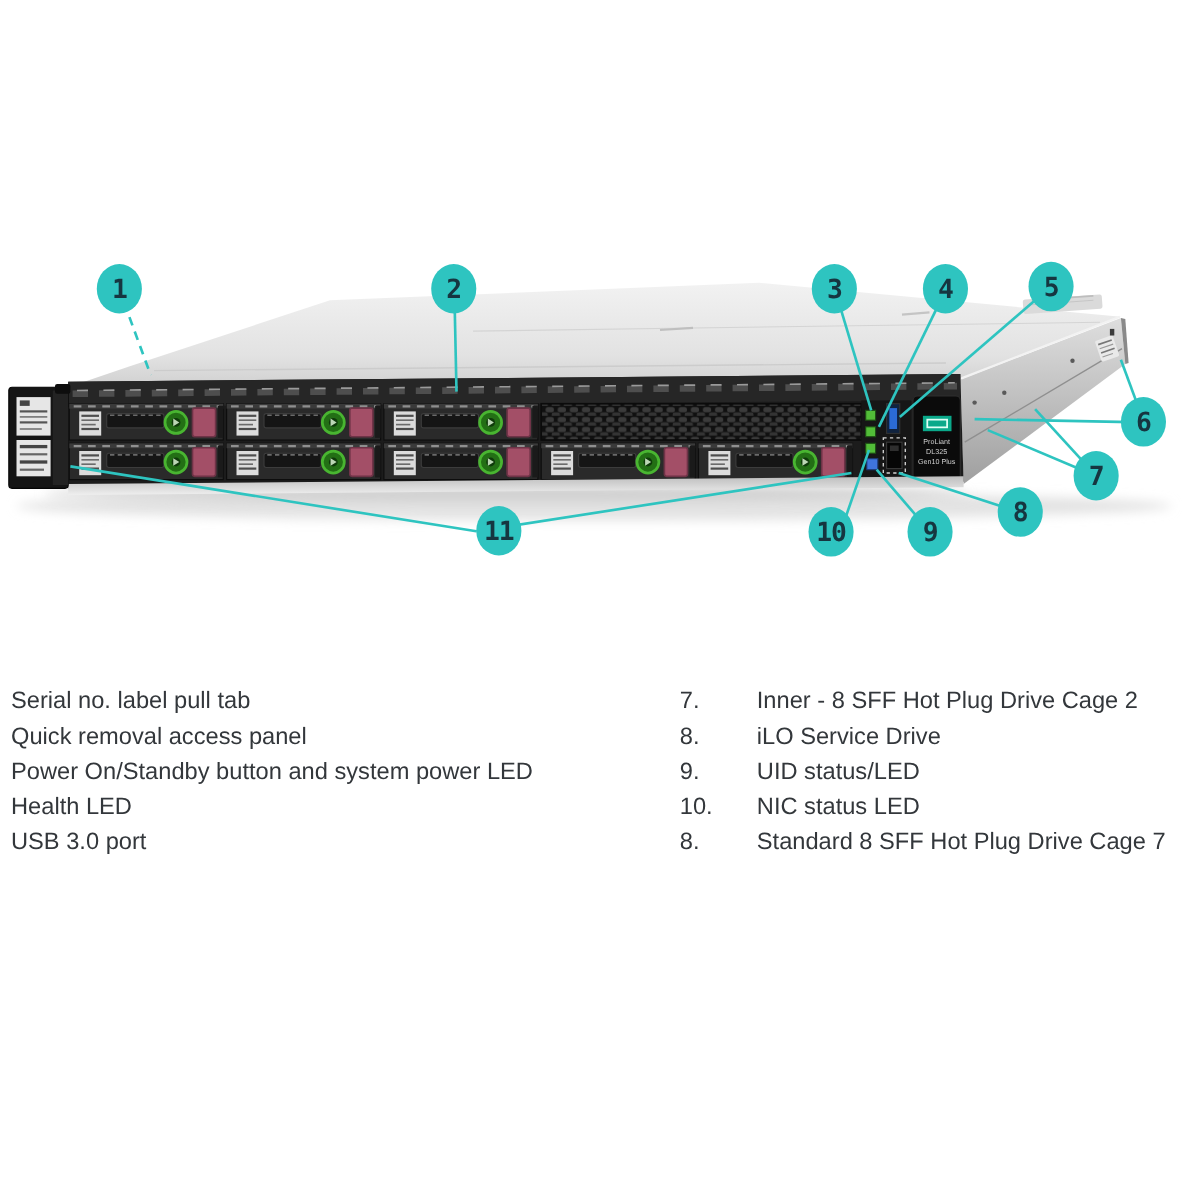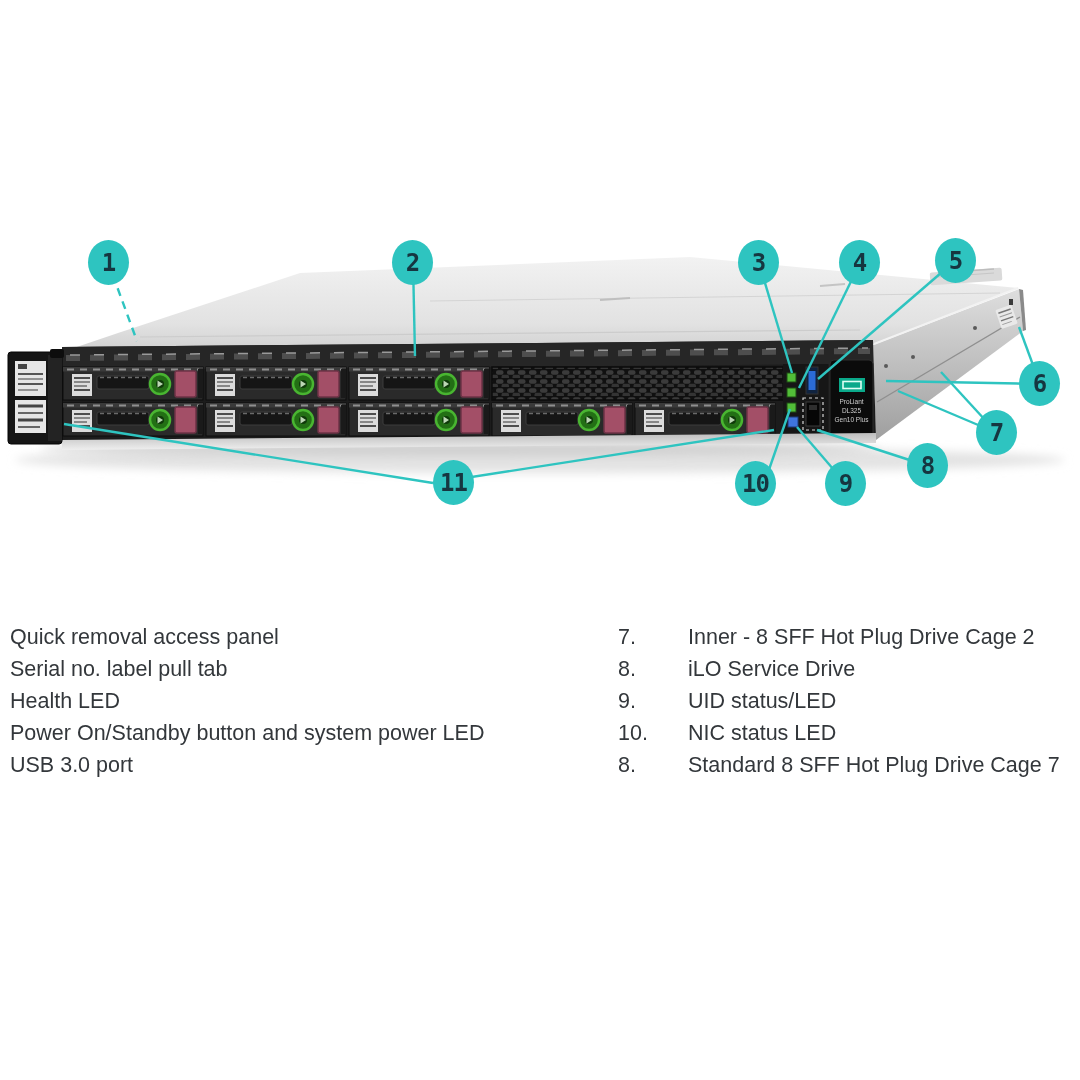--- a/index.html
+++ b/index.html
@@ -198,24 +198,24 @@
 <div class="callout" style="left:935px;top:238px;">5</div>
 <div class="callout" style="left:1019px;top:361px;">6</div>
 <div class="callout" style="left:976px;top:410px;">7</div>
 <div class="callout" style="left:907px;top:443px;">8</div>
 <div class="callout" style="left:825px;top:461px;">9</div>
 <div class="callout" style="left:735px;top:461px;">10</div>
 <div class="callout" style="left:393px;top:460px;margin-left:40px;">11</div>
 
 <div class="legend">
   <div class="legend-left">
+    <div class="legend-row">Serial no. label pull tab</div>
     <div class="legend-row">Quick removal access panel</div>
-    <div class="legend-row">Serial no. label pull tab</div>
+    <div class="legend-row">Power On/Standby button and system power LED</div>
     <div class="legend-row">Health LED</div>
-    <div class="legend-row">Power On/Standby button and system power LED</div>
     <div class="legend-row">USB 3.0 port</div>
   </div>
   <div class="legend-right">
     <div class="legend-row"><span class="legend-num">7.</span><span>Inner - 8 SFF Hot Plug Drive Cage 2</span></div>
     <div class="legend-row"><span class="legend-num">8.</span><span>iLO Service Drive</span></div>
     <div class="legend-row"><span class="legend-num">9.</span><span>UID status/LED</span></div>
     <div class="legend-row"><span class="legend-num">10.</span><span>NIC status LED</span></div>
     <div class="legend-row"><span class="legend-num">8.</span><span>Standard 8 SFF Hot Plug Drive Cage 7</span></div>
   </div>
 </div>

